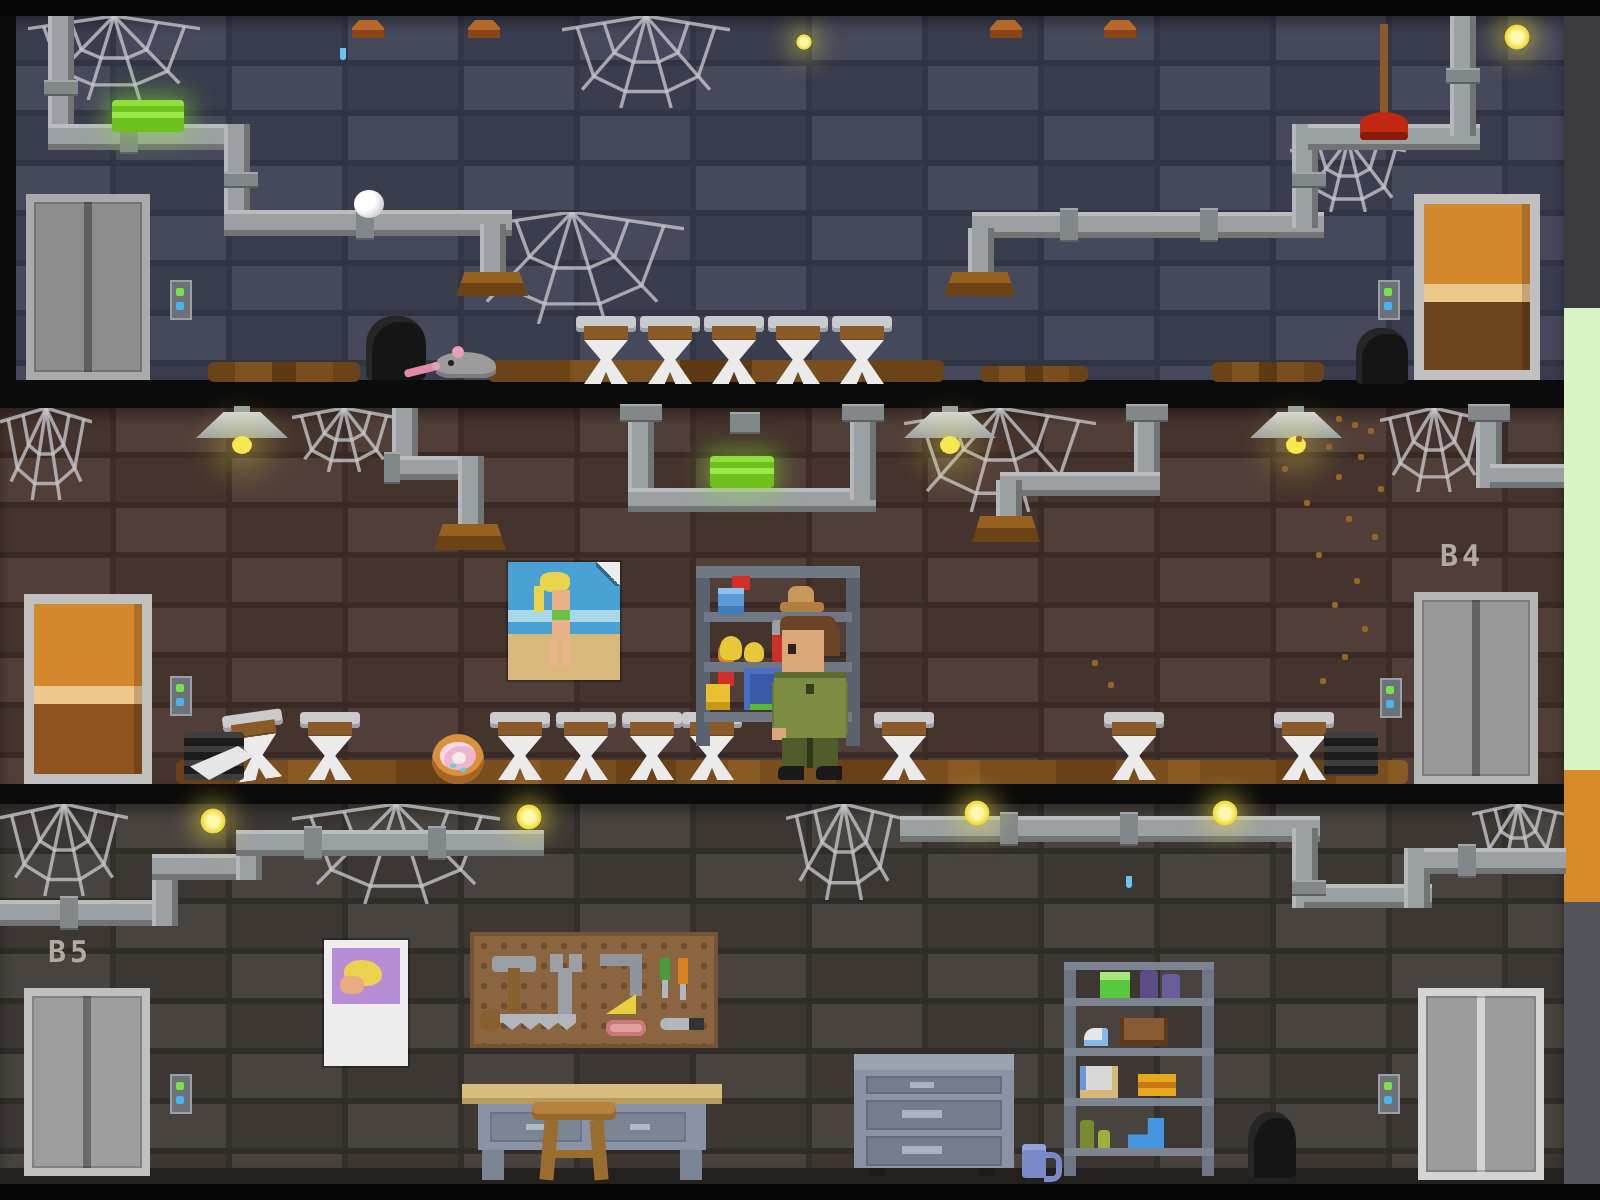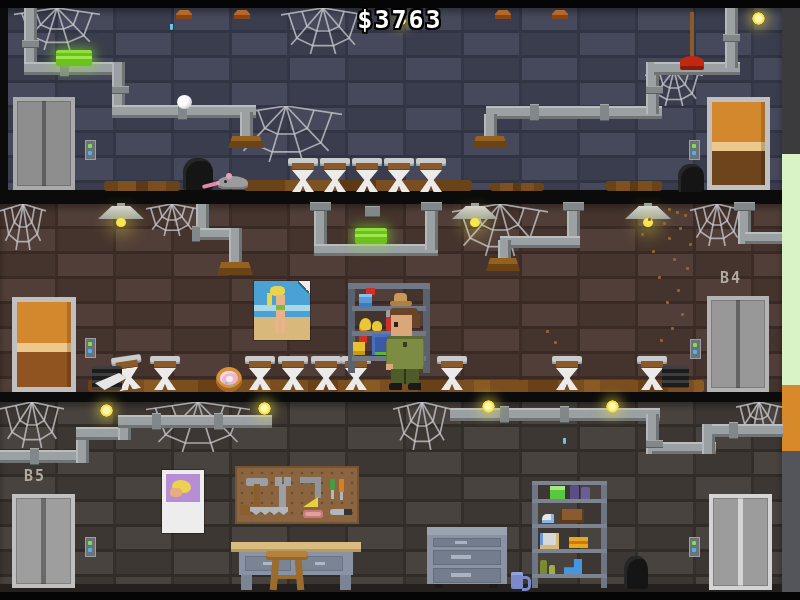--- a/index.html
+++ b/index.html
@@ -69,21 +69,20 @@
   <div class="abs" style="left:0;top:584px;width:782px;height:8px;background:#23201d;"></div>
 
   <div class="abs" style="left:782px;top:8px;width:18px;height:146px;background:#3b3b3e;"></div>
   <div class="abs" style="left:782px;top:154px;width:18px;height:231px;background:#d9f2c6;"></div>
   <div class="abs" style="left:782px;top:385px;width:18px;height:66px;background:#d8892a;"></div>
   <div class="abs" style="left:782px;top:451px;width:18px;height:141px;background:#54555a;"></div>
   <div class="abs" style="left:0;top:8px;width:8px;height:182px;background:#0b0b0b;"></div>
 
   <div class="flabel abs" style="left:720px;top:269px;">B4</div>
   <div class="flabel abs" style="left:24px;top:467px;">B5</div>
-  <div id="money" class="abs" style="left:50%;top:5px;transform:translateX(-50%);z-index:60;">$3763</div>
 
   <div class="band" style="top:0;width:800px;height:8px;z-index:55;background:#050505;"></div>
   <div class="band" style="top:592px;width:800px;height:8px;z-index:55;background:#050505;"></div>
 <div class="web abs" style="left: 14px; top: 8px; width: 86px; height: 42px;"><svg width="86" height="42" viewBox="0 0 86 42">
         <g stroke="#c6c6cc" stroke-opacity=".78" stroke-width="1.7">
           <line x1="43" y1="0" x2="0" y2="6.3"></line>
           <line x1="43" y1="0" x2="10.32" y2="33.6"></line>
           <line x1="43" y1="0" x2="30.099999999999998" y2="42"></line>
           <line x1="43" y1="0" x2="55.9" y2="42"></line>
           <line x1="43" y1="0" x2="75.68" y2="33.6"></line>

